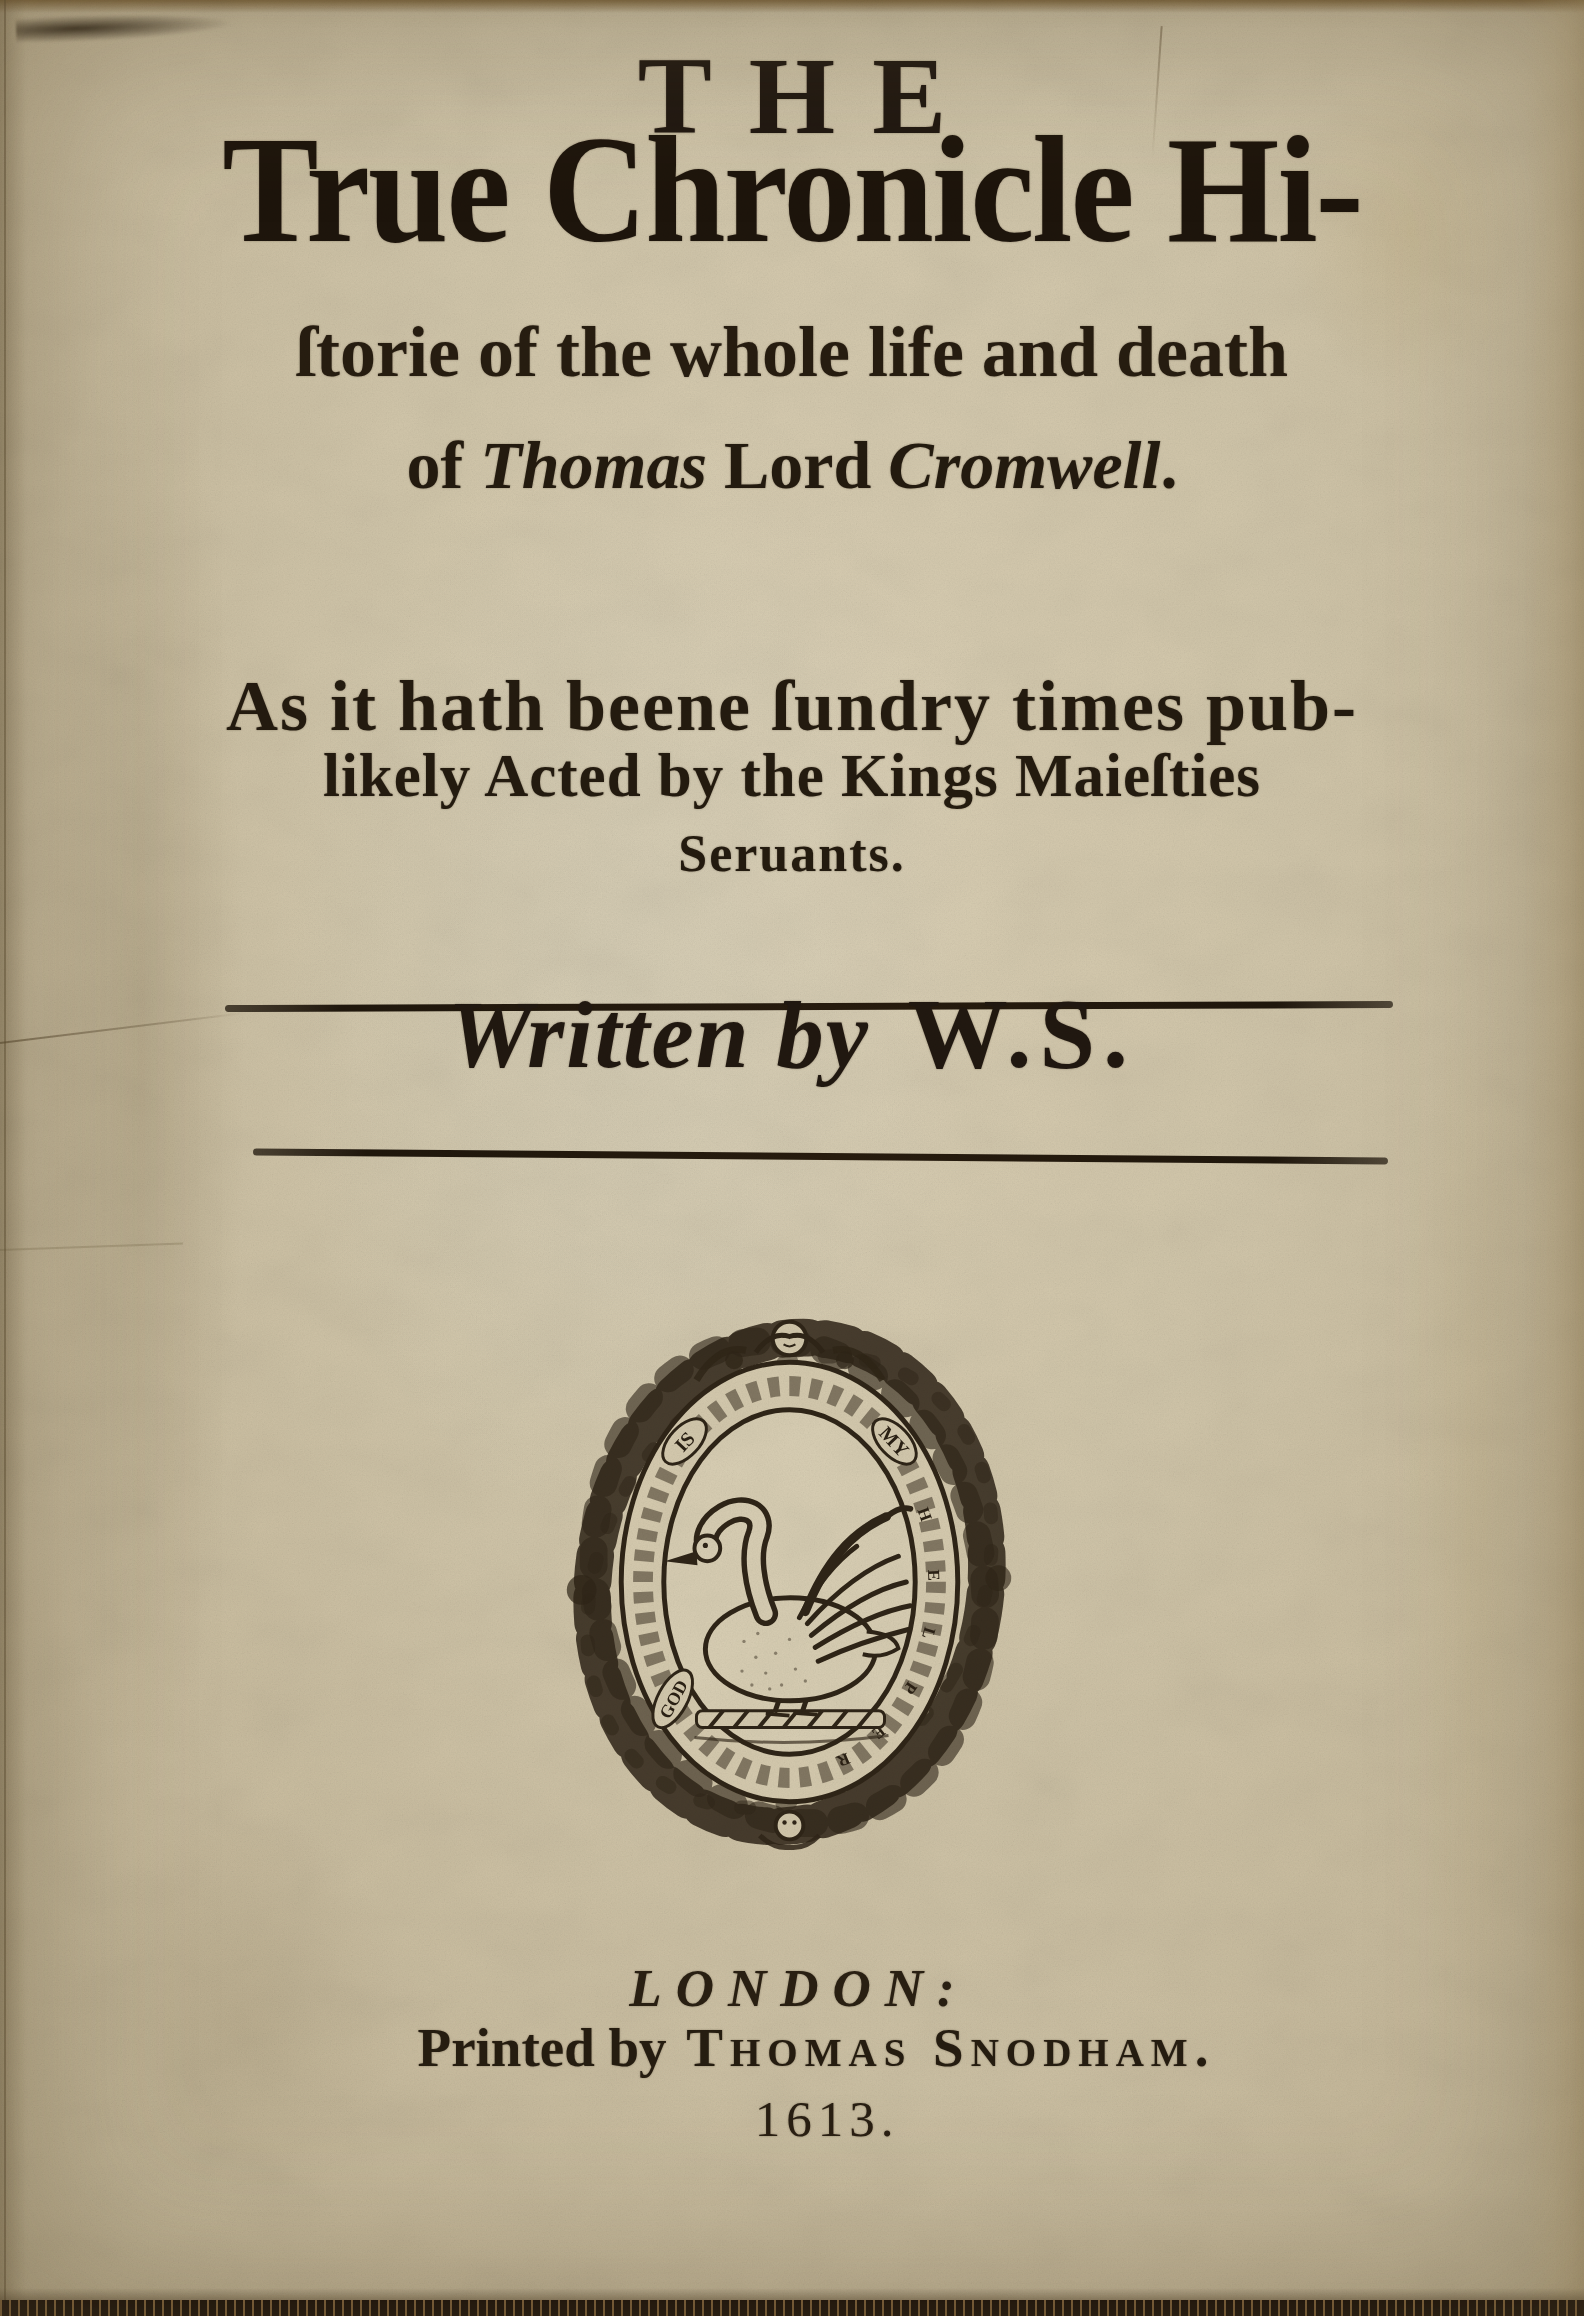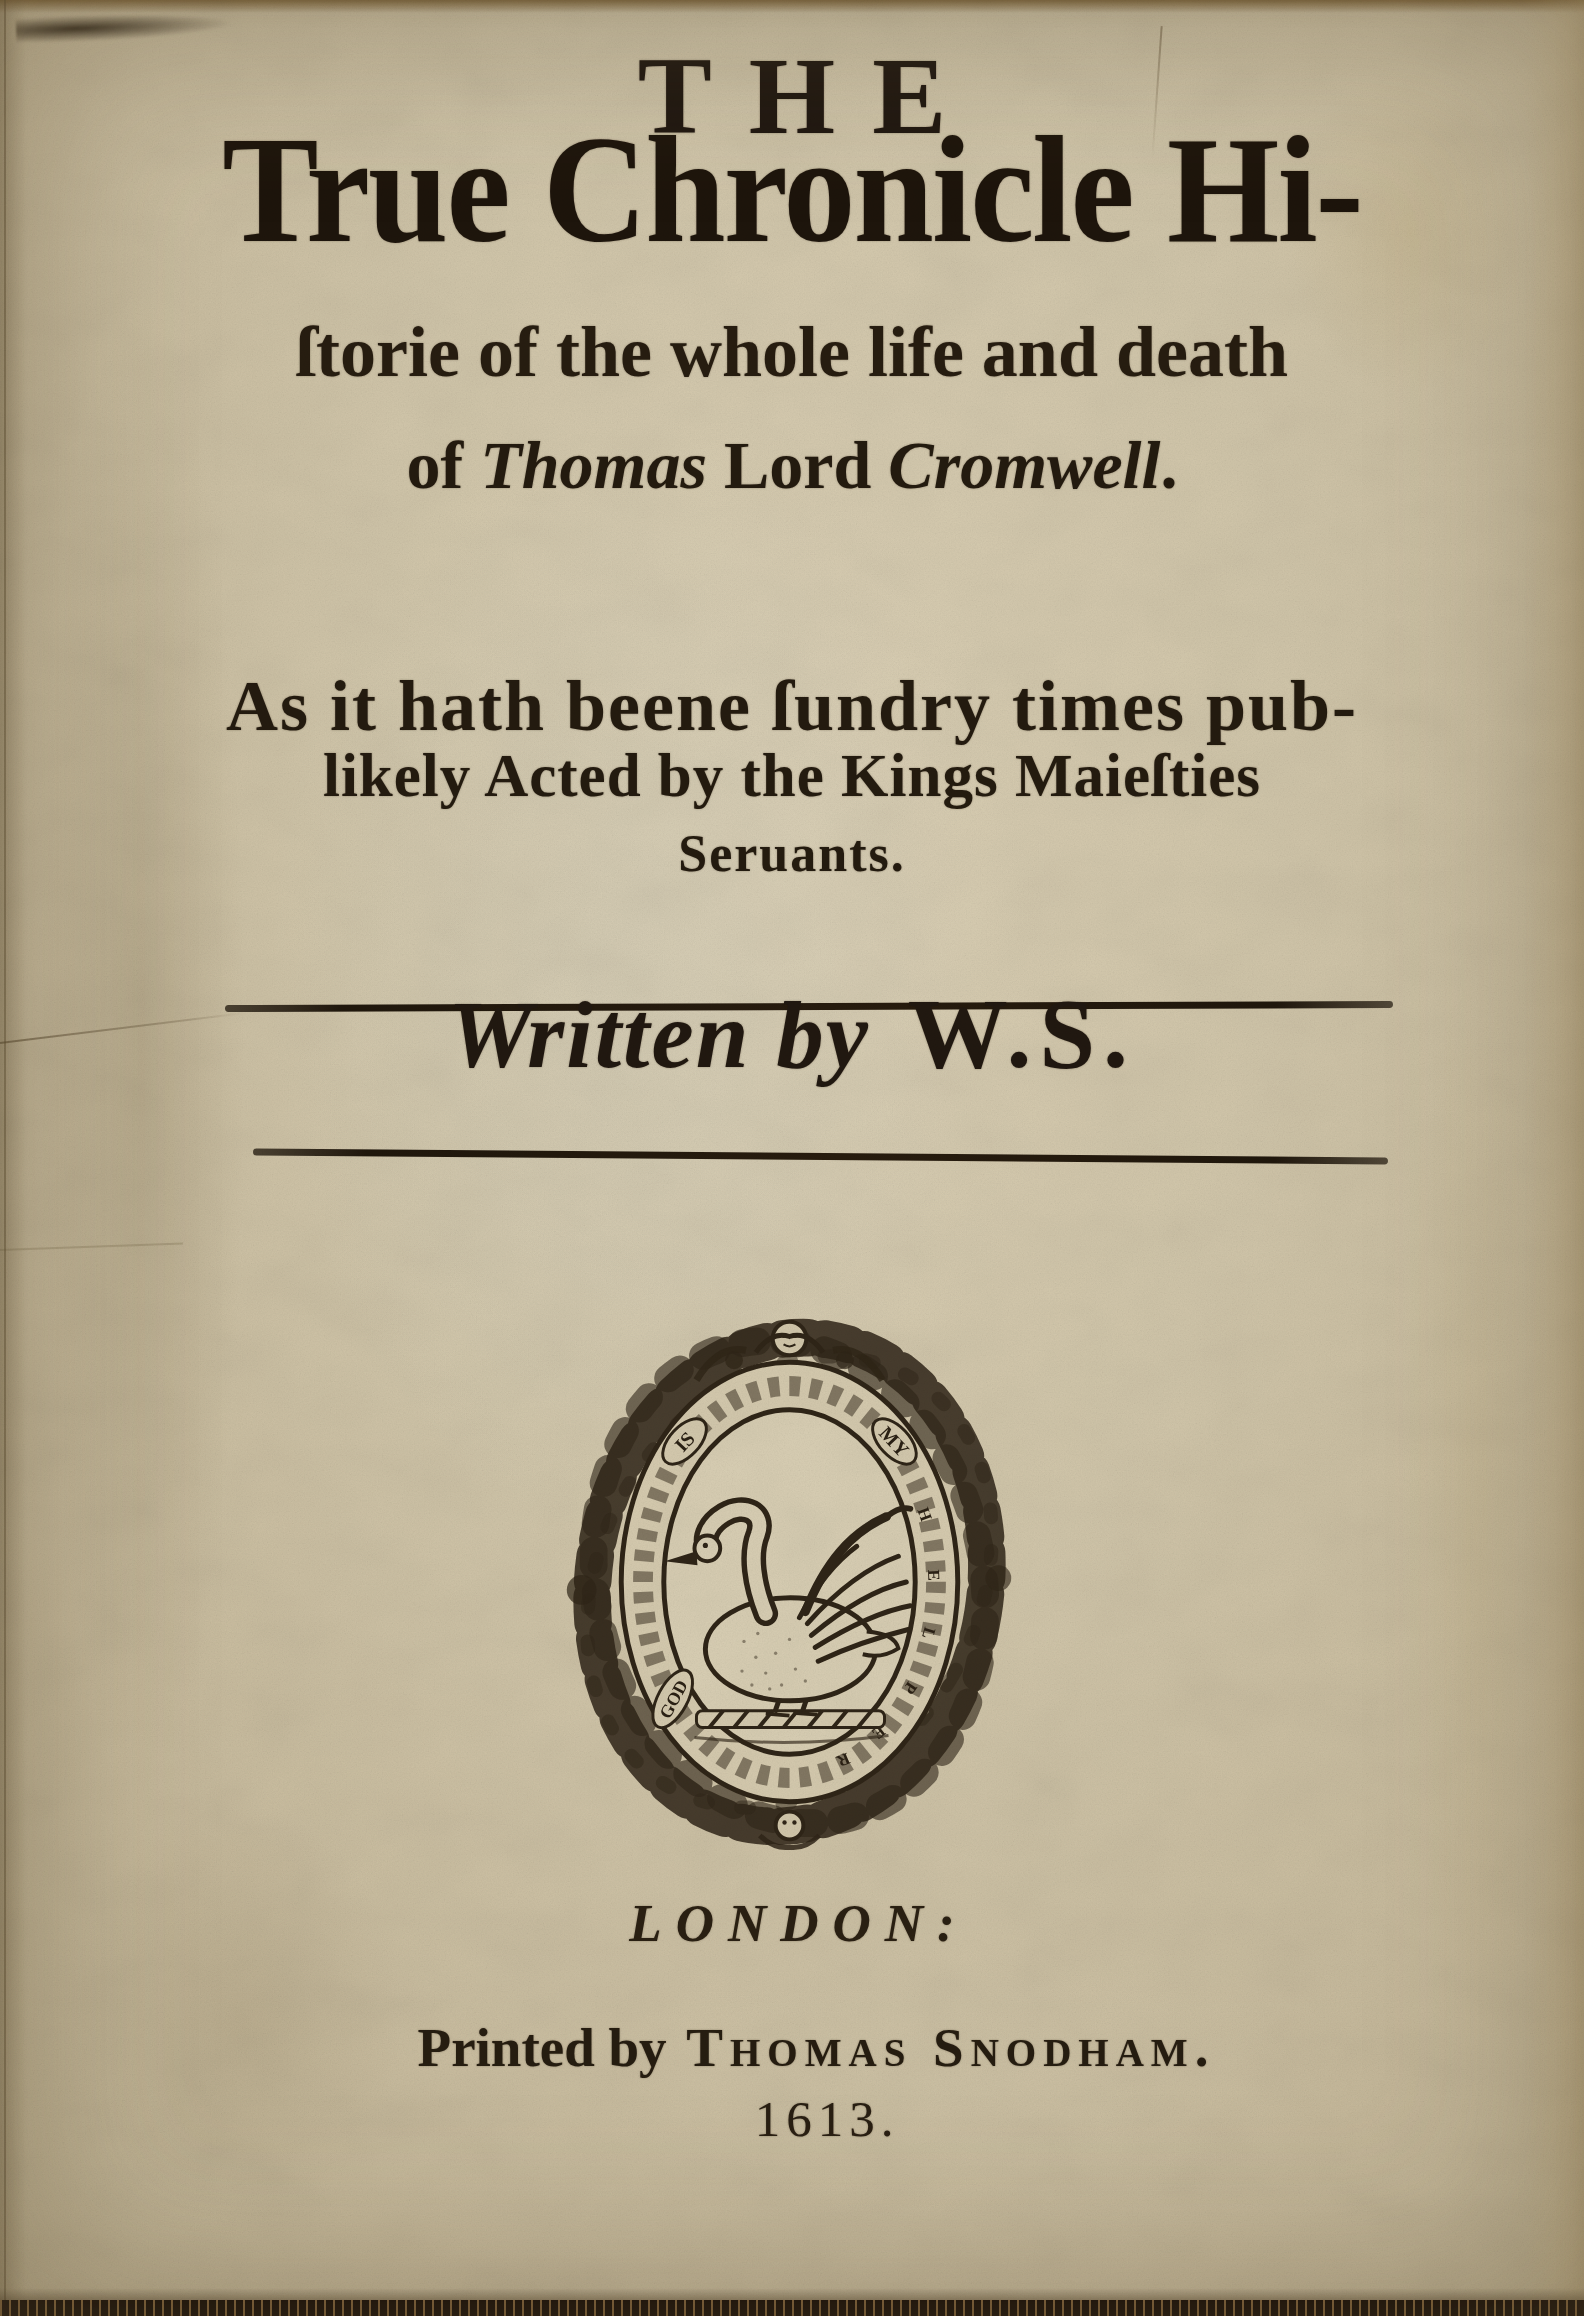--- a/index.html
+++ b/index.html
@@ -56,21 +56,21 @@
   .it{font-style:italic;}
   .rule{position:absolute;height:7px;border-radius:4px;
     background:linear-gradient(90deg, rgba(32,23,12,.75), #20170c 10%, #281c0e 52%, #20170c 90%, rgba(32,23,12,.7));}
   .rule-top{left:225px;top:1003px;width:1168px;transform:rotate(-.2deg);}
   .rule-bottom{left:253px;top:1153px;width:1135px;transform:rotate(.45deg);}
   .t-byline{top:982px;font-size:95px;color:#211810;}
   .by-it{font-style:italic;font-weight:bold;letter-spacing:2px;}
   .by-ws{font-weight:bold;letter-spacing:8px;margin-left:14px;font-size:100px;}
   .device{position:absolute;left:546px;top:1285px;width:487px;height:594px;}
   .device text{font-family:"Liberation Serif","DejaVu Serif",serif;fill:#2b2114;font-weight:bold;}
-  .t-city{top:1896px;font-size:53px;font-style:italic;font-weight:bold;letter-spacing:14px;text-indent:14px;color:#2a2012;}
+  .t-city{top:1961px;font-size:53px;font-style:italic;font-weight:bold;letter-spacing:14px;text-indent:14px;color:#2a2012;}
   .t-printed{top:2019px;font-size:55px;font-weight:bold;color:#261d10;padding-left:21px;}
   .printer-name{font-variant:small-caps;letter-spacing:7px;margin-left:6px;}
   .t-year{top:2093px;font-size:51px;font-weight:normal;letter-spacing:6px;text-indent:6px;color:#2a2013;margin-left:32px;}
 </style>
 </head>
 <body>
 
 <div class="page">
 
   <div class="stains"></div>

